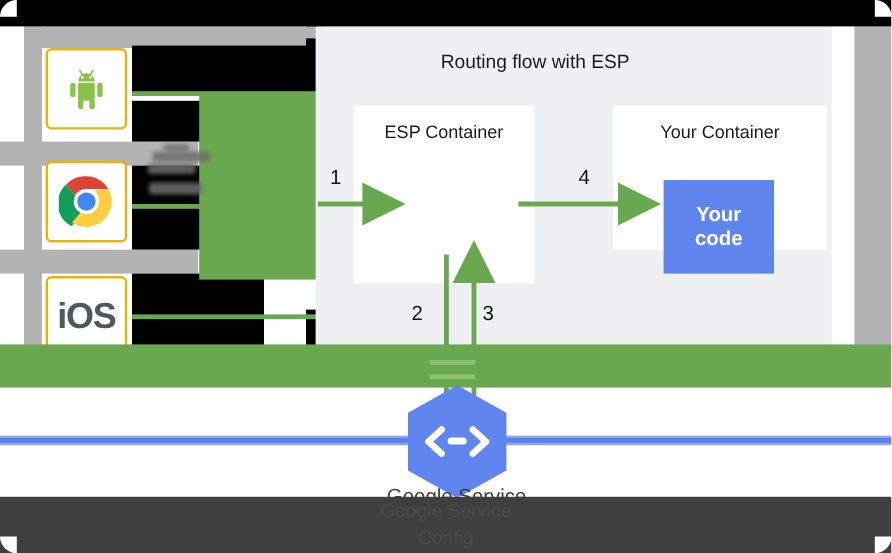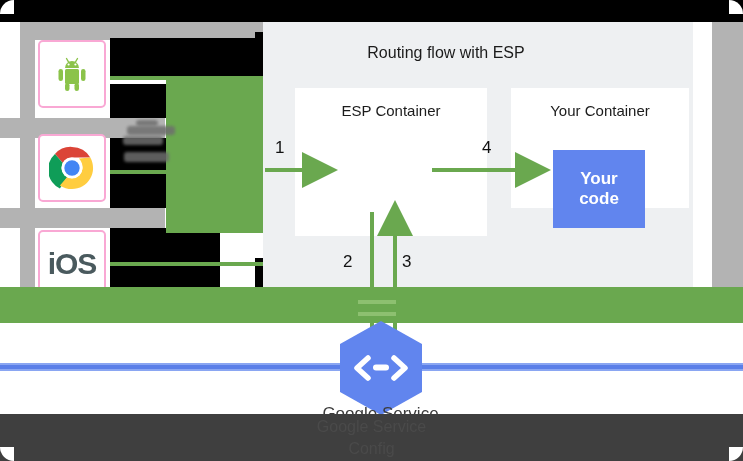--- a/index.html
+++ b/index.html
@@ -39,21 +39,21 @@
     justify-content:center;text-align:center;color:#ffffff;font-weight:bold;
     line-height:1.15;}
 
   .step-num{position:absolute;font-size:17px;color:#111111;}
 
   
   .arrows{position:absolute;left:0;top:0;width:743px;height:461px;pointer-events:none;}
 
   
   .icon-card{position:absolute;width:68px;height:68px;background:#ffffff;
-    border:2px solid #f9a8d4;border-radius:5px;box-sizing:border-box;
+    border:2px solid #eab308;border-radius:5px;box-sizing:border-box;
     display:flex;align-items:center;justify-content:center;}
   .ios-text{font-size:30px;font-weight:bold;color:#4a5a5e;letter-spacing:-1px;}
 
   
   .smudge{position:absolute;background:#6e6e6e;border-radius:3px;filter:blur(1.6px);opacity:.85;}
 
   
   .hex-wrap{position:absolute;left:338px;top:320px;width:86px;height:96px;}
   .hex-label{position:absolute;left:243px;top:404px;width:275px;text-align:center;
     font-size:17px;color:#3c3c3c;}
@@ -139,21 +139,21 @@
   <div class="icon-card" style="left:38px;top:230px;">
     <span class="ios-text">iOS</span>
   </div>
 
   <div class="right-grey" style="left:712px;top:22px;width:31px;height:268px;"></div>
   <div class="right-grey" style="left:255px;top:22px;width:10px;height:10px;background:#b3b3b3;"></div>
 
   <div class="diagram">
     <div class="diagram-title">Routing flow with ESP</div>
 
-    <div class="container-box" style="left:32px;top:66px;width:192px;height:148px;">
+    <div class="container-box" style="left:32px;top:66px;width:150px;height:148px;">
       <div class="container-label">ESP Container</div>
     </div>
 
     <div class="container-box" style="left:248px;top:66px;width:178px;height:120px;">
       <div class="container-label">Your Container</div>
     </div>
     <div class="blue-box" style="left:290px;top:108px;width:92px;height:78px;font-size:17px;flex-direction:column;margin-top:20px;">
       <span>Your</span>
       <span>code</span>
     </div>

